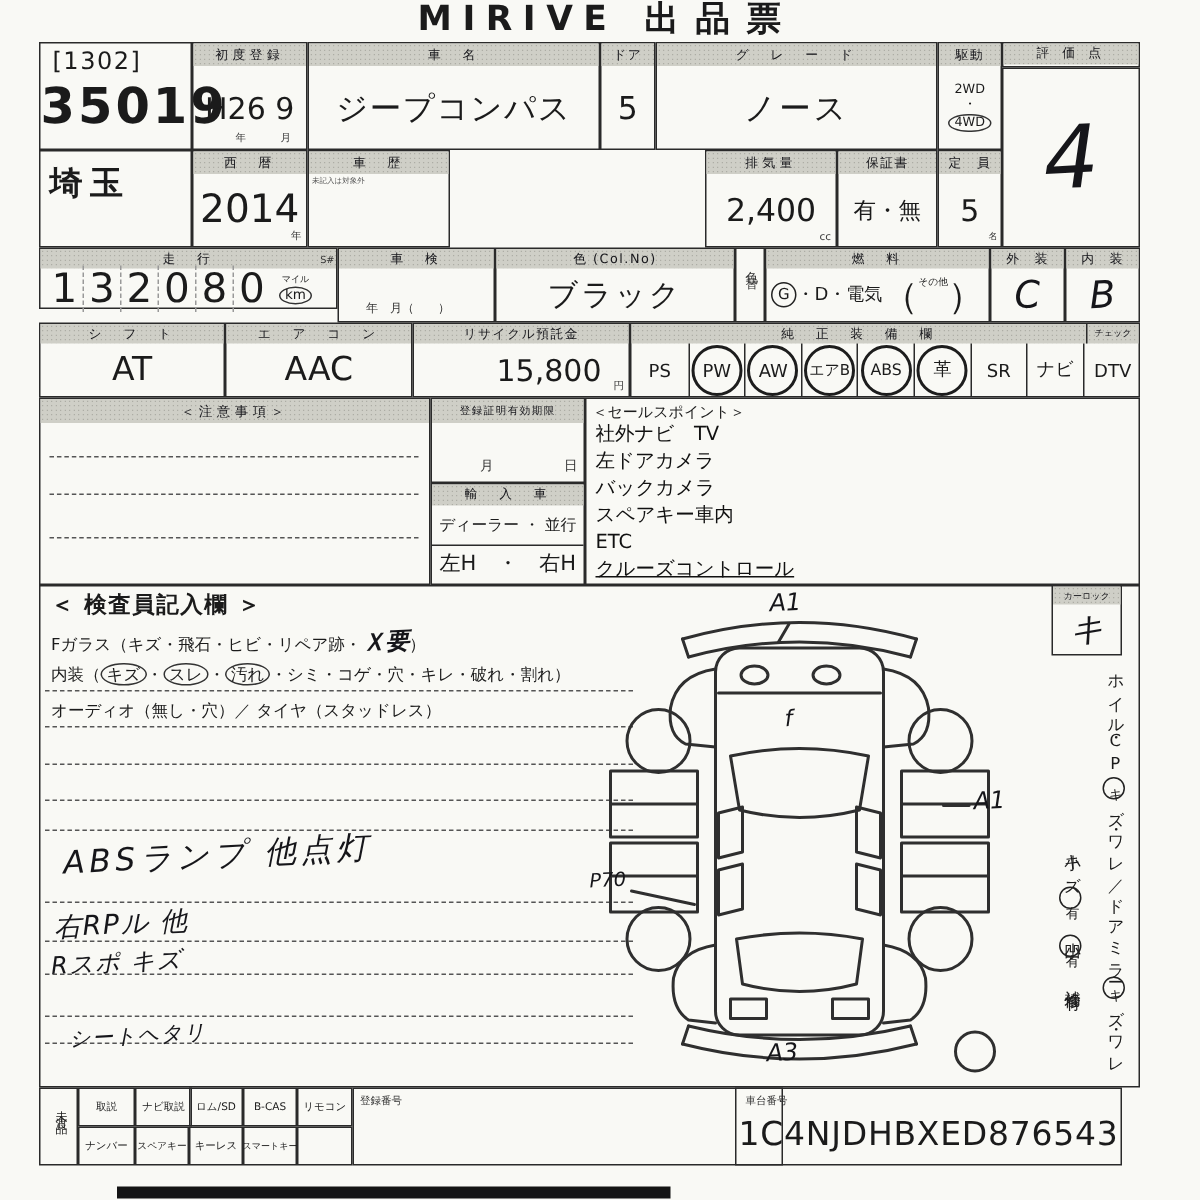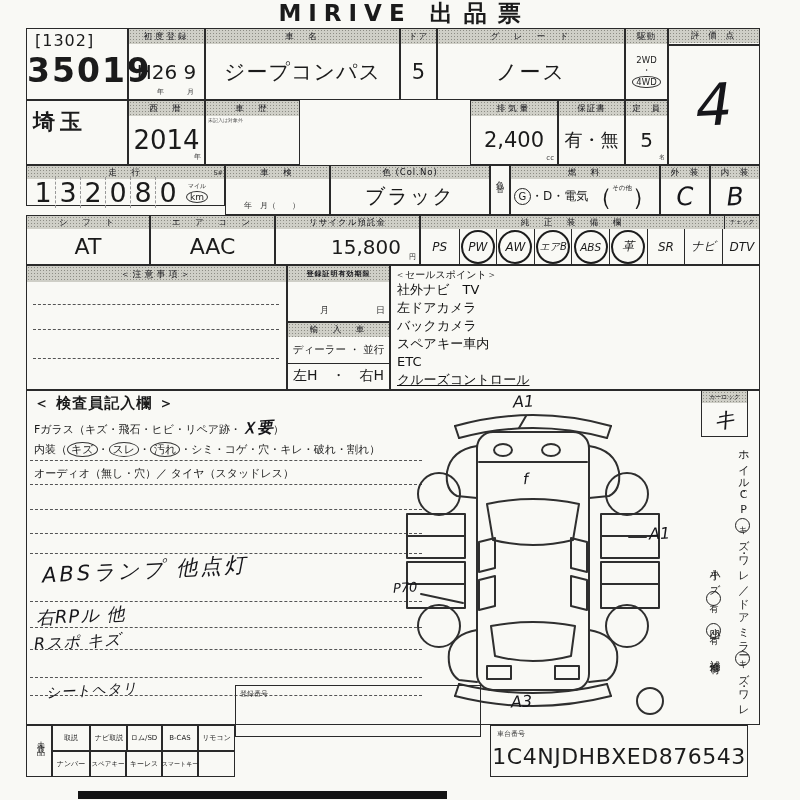--- a/index.html
+++ b/index.html
@@ -20,21 +20,21 @@
   .hand{font-style:italic;transform:rotate(-3deg);color:#16161a;}
   .dash{position:absolute;border-top:1.6px dashed #555;height:0;}
   .circ{display:inline-flex;align-items:center;justify-content:center;
         border:1.7px solid #222;border-radius:50%;}
   .oval{border:1.5px solid #333;border-radius:50%;padding:0 3px;}
   .odo{display:flex;align-items:center;height:100%;}
   .odo span{width:24px;text-align:center;font-size:27px;border-right:1px dashed #999;}
   .odo span:last-child{border-right:none;}
   .eq-cell{position:absolute;border-left:1.4px solid #2a2a2a;box-sizing:border-box;
            display:flex;align-items:center;justify-content:center;font-size:12px;}
-  .eq-label{display:inline-flex;align-items:center;justify-content:center;font-style:italic;}
+  .eq-label{display:inline-flex;align-items:center;justify-content:center;}
   .eq-label.circled{border:2px solid #1d1d1d;border-radius:50%;width:30px;height:30px;}
   .vtxt{position:absolute;writing-mode:vertical-rl;text-orientation:upright;
         letter-spacing:2px;line-height:1;}
   .sales-item{font-size:13px;line-height:18px;color:#111;}
   svg{position:absolute;left:0;top:0;}
   .diag-label{position:absolute;font-size:16px;}
 </style>
 </head>
 <body>
 
@@ -96,21 +96,21 @@
     <div class="strip">車　歴</div>
     <span style="position:absolute;left:2px;top:16px;font-size:5px;color:#555;letter-spacing:0;">未記入は対象外</span>
   </div>
   <div class="cell" style="left:470px;top:100px;width:88px;height:65px;">
     <div class="strip">排気量</div>
     <div class="val" style="font-size:21px;">2,400</div>
     <span class="tiny" style="right:3px;bottom:2px;">cc</span>
   </div>
   <div class="cell" style="left:558px;top:100px;width:67px;height:65px;">
     <div class="strip" style="letter-spacing:1px;">保証書</div>
-    <div class="val" style="font-size:18px;">有・無</div>
+    <div class="val" style="font-size:15px;">有・無</div>
   </div>
   <div class="cell" style="left:625px;top:100px;width:43px;height:65px;">
     <div class="strip" style="letter-spacing:1px;">定　員</div>
     <div class="val" style="font-size:20px;">5</div>
     <span class="tiny" style="right:2px;bottom:2px;font-size:6px;">名</span>
   </div>
 
   <div class="cell" style="left:26px;top:165px;width:199px;height:41px;">
     <div class="strip" style="height:13px;">走　行</div>
     <span class="tiny" style="right:1px;top:3px;font-size:6.5px;">S#</span>
@@ -204,21 +204,21 @@
       </div>
   </div>
 
   <div class="cell" style="left:26px;top:265px;width:261px;height:125px;">
     <div class="strip" style="height:16px;font-size:9px;">＜注意事項＞</div>
     <div class="dash" style="left:6px;top:38px;width:246px;"></div>
     <div class="dash" style="left:6px;top:63px;width:246px;"></div>
     <div class="dash" style="left:6px;top:92px;width:246px;"></div>
   </div>
   <div class="cell" style="left:287px;top:265px;width:103px;height:57px;">
-    <div class="strip" style="height:16px;font-size:7px;letter-spacing:1px;font-weight:bold;">登録証明有効期限</div>
+    <div class="strip" style="height:16px;font-size:7px;letter-spacing:1px;">登録証明有効期限</div>
     <span class="tiny" style="left:32px;bottom:4px;font-size:9px;">月</span>
     <span class="tiny" style="right:4px;bottom:4px;font-size:9px;">日</span>
   </div>
   <div class="cell" style="left:287px;top:322px;width:103px;height:68px;">
     <div class="strip" style="height:14px;">輸　入　車</div>
     <div style="position:absolute;left:0;right:0;top:14px;height:26px;display:flex;align-items:center;justify-content:center;font-size:10.5px;border-bottom:1.4px solid #2a2a2a;">ディーラー ・ 並行</div>
     <div style="position:absolute;left:0;right:0;top:40px;bottom:0;display:flex;align-items:center;justify-content:center;font-size:14px;">左H　・　右H</div>
   </div>
   <div class="cell" style="left:390px;top:265px;width:370px;height:125px;">
     <div style="position:absolute;left:4px;top:2px;font-size:10px;">＜セールスポイント＞</div>
@@ -352,21 +352,21 @@
     </div>
   <div class="cell" style="left:126px;top:751px;width:36px;height:26px;">
       <div class="val" style="top:0;font-size:7px;">キーレス</div>
     </div>
   <div class="cell" style="left:162px;top:751px;width:36px;height:26px;">
       <div class="val" style="top:0;font-size:6px;">スマートキー</div>
     </div>
   <div class="cell" style="left:198px;top:751px;width:37px;height:26px;">
       <div class="val" style="top:0;font-size:7px;"></div>
     </div>
-  <div class="cell" style="left:235px;top:685px;width:246px;height:52px;">
+  <div class="cell" style="left:235px;top:725px;width:287px;height:52px;">
     <span class="tiny" style="left:4px;top:3px;">登録番号</span>
   </div>
   <div class="cell" style="left:490px;top:725px;width:258px;height:52px;">
     <span class="tiny" style="left:6px;top:3px;">車台番号</span>
     <div class="val" style="top:10px;font-size:22px;letter-spacing:0.5px;">1C4NJDHBXED876543</div>
   </div>
 
   <div class="nb" style="position:absolute;left:78px;top:791px;width:369px;height:8px;background:#141414;"></div>
 </div>
 

